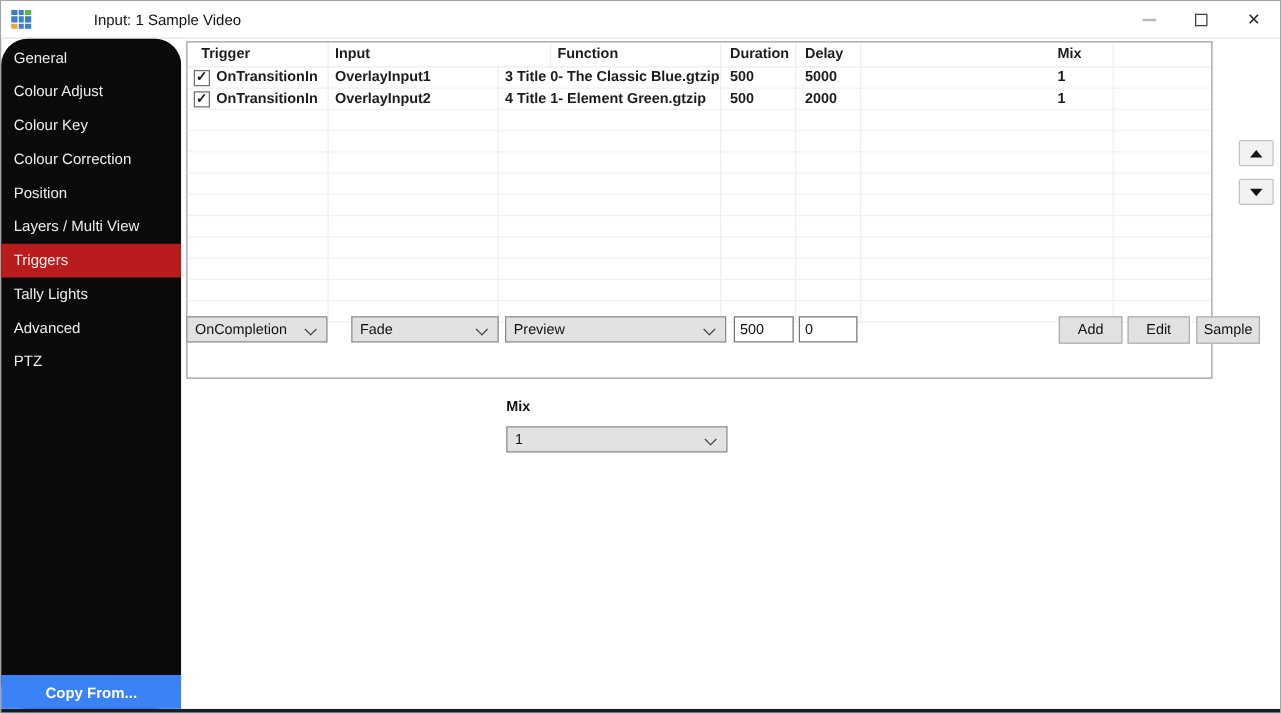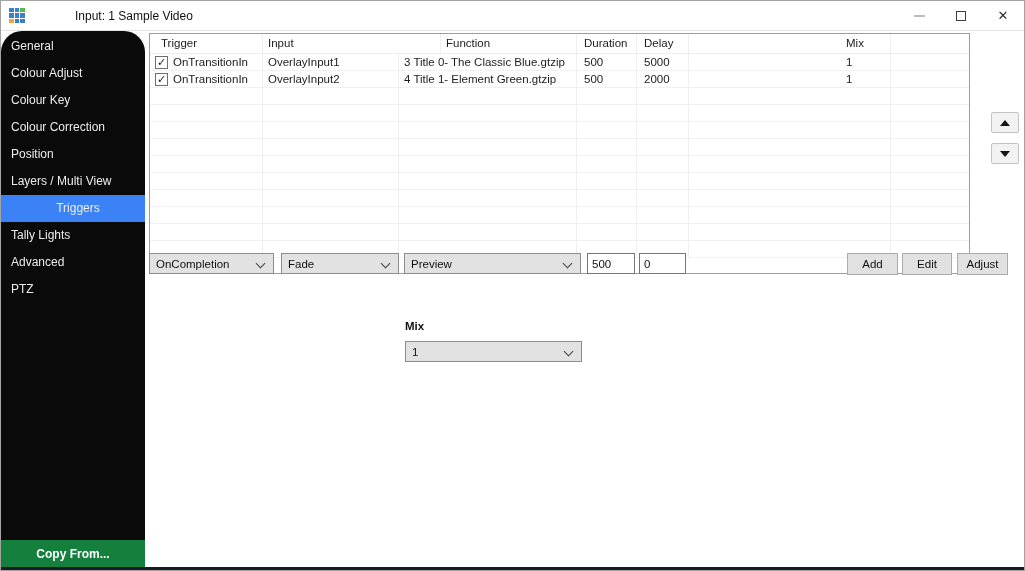--- a/index.html
+++ b/index.html
@@ -25,29 +25,29 @@
 
   
   .content { flex:1; display:flex; min-height:0; }
   .bottom-strip { flex:0 0 3px; background:#181c24; }
 
   
   .sidebar { flex:0 0 144px; background:#0a0a0a; position:relative;border-radius:21px; }
   .side-menu { padding-top:2px; }
   .side-item { height:27px; line-height:27px; padding-left:10px; color:#ececec;
                font-size:12px; white-space:nowrap; cursor:pointer; }
-  .copy-from { position:absolute; left:0; right:0; bottom:0; height:27px; background:#15803d;
+  .copy-from { position:absolute; left:0; right:0; bottom:0; height:27px; background:#3b82f6;
                color:#fff; font-weight:bold; font-size:12px; display:flex;
                align-items:center; justify-content:center; cursor:pointer; }
 
   
   .main { flex:1; position:relative; background:#fff; }
 
-  .trigger-table { position:absolute; left:4px; top:2px; width:821px; height:241px;
-                   border:1px solid #9d9d9d; background:#fff; overflow:hidden; }
+  .trigger-table { position:absolute; left:4px; top:2px; width:821px; height:270px;
+                   border:1px solid #9d9d9d; background:#fff; overflow:hidden;font-weight:bold; }
   .thead { display:flex; height:20px; border-bottom:1px solid #ededed; }
   .trow  { display:flex; height:17px; border-bottom:1px solid #f1f1f1; }
   .cell  { font-size:11.5px; color:#1c1c1c; line-height:19px; border-right:1px solid #efefef;
            overflow:hidden; white-space:nowrap; }
   .trow .cell { line-height:16px; }
   .c0 { flex:0 0 113px; padding-left:11px; }
   .c1 { flex:0 0 136px; padding-left:5px; }
   .c2 { flex:0 0 178px; padding-left:5px; }
   .c3 { flex:0 0 60px;  padding-left:7px; }
   .c4 { flex:0 0 52px;  padding-left:7px; }
@@ -65,21 +65,21 @@
   .tri-up   { width:0; height:0; border-left:5px solid transparent; border-right:5px solid transparent;
               border-bottom:6px solid #151515; }
   .tri-down { width:0; height:0; border-left:5px solid transparent; border-right:5px solid transparent;
               border-top:6px solid #151515; }
 
   .combo { position:absolute; height:21px; background:#e2e2e2; border:1px solid #8d8d8d;
            display:flex; align-items:center; padding:0 22px 0 6px; cursor:pointer; }
   .combo-text { font-size:11.5px; color:#111; white-space:nowrap; overflow:hidden; }
   .chev { position:absolute; right:9px; top:6px; width:7px; height:7px;
           border-left:1px solid #444; border-bottom:1px solid #444; transform:rotate(-45deg); }
-  .dd-trigger  { left:4px;   top:222px; width:125px; }
+  .dd-trigger  { left:4px;   top:222px; width:113px; }
   .dd-function { left:136px; top:222px; width:118px; }
   .dd-input    { left:259px; top:222px; width:177px; }
   .dd-mix      { left:260px; top:310px; width:177px; }
 
   .txt { position:absolute; top:222px; height:21px; border:1px solid #767676; font-size:11.5px;
          padding:0 4px; font-family:inherit; color:#111; outline:none; }
   .txt.dur { left:442px; width:48px; }
   .txt.del { left:494px; width:47px; }
 
   .btn { position:absolute; top:222px; height:22px; width:51px; background:#e1e1e1;
@@ -123,21 +123,21 @@
   <div class="content">
 
     <div class="sidebar">
       <div class="side-menu">
           <div class="side-item">General</div>
           <div class="side-item">Colour Adjust</div>
           <div class="side-item">Colour Key</div>
           <div class="side-item">Colour Correction</div>
           <div class="side-item">Position</div>
           <div class="side-item">Layers / Multi View</div>
-          <div class="side-item" style="background: #3b82f6; text-align: center;">Triggers</div>
+          <div class="side-item" style="background: #b91c1c;">Triggers</div>
           <div class="side-item">Tally Lights</div>
           <div class="side-item">Advanced</div>
           <div class="side-item">PTZ</div>
         </div>
       <div class="copy-from">Copy From...</div>
     </div>
 
     <div class="main">
 
       <div class="trigger-table">
@@ -299,21 +299,21 @@
       <div class="combo dd-input">
         <span class="combo-text">Preview</span>
         <span class="chev"></span>
       </div>
 
       <input class="txt dur" value="500" style="">
       <input class="txt del" value="0" style="">
 
       <button class="btn add">Add</button>
       <button class="btn edit">Edit</button>
-      <button class="btn delete">Adjust</button>
+      <button class="btn delete">Sample</button>
 
       <div class="mix-label">Mix</div>
       <div class="combo dd-mix">
         <span class="combo-text">1</span>
         <span class="chev"></span>
       </div>
 
     </div>
   </div>
 

